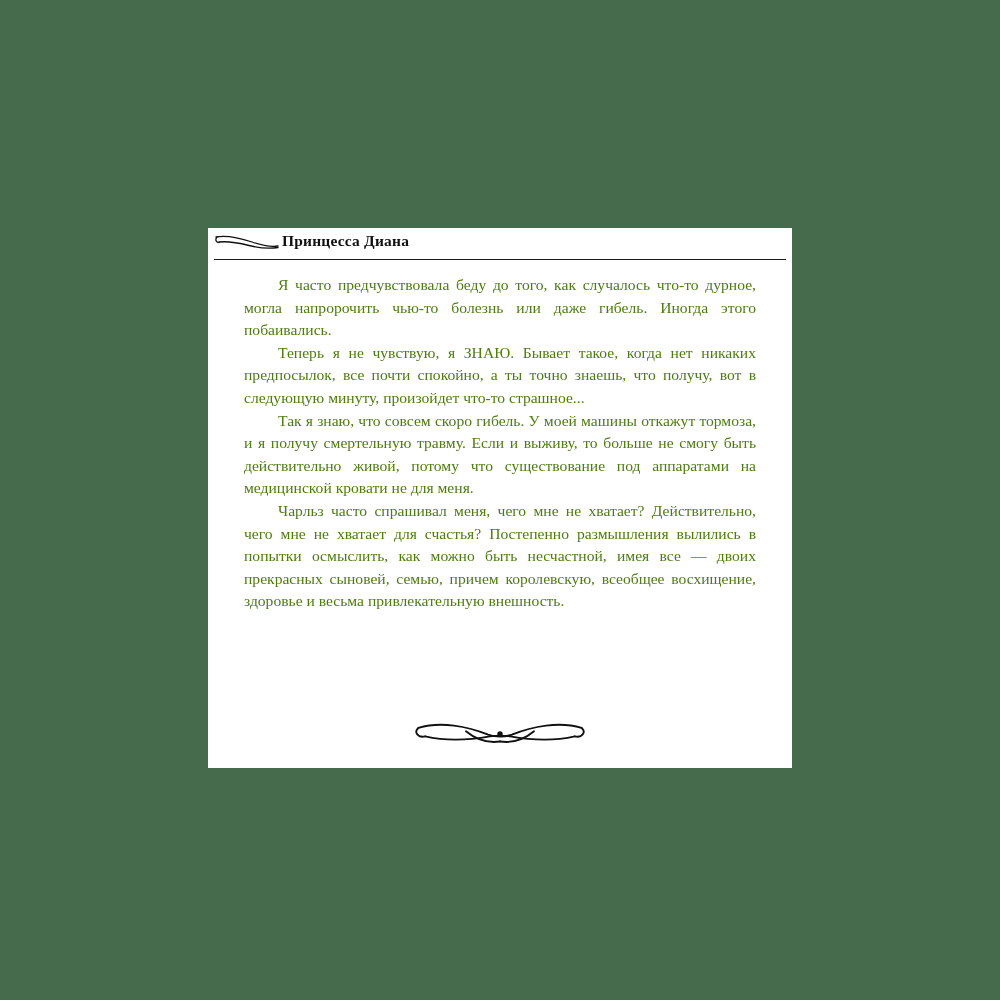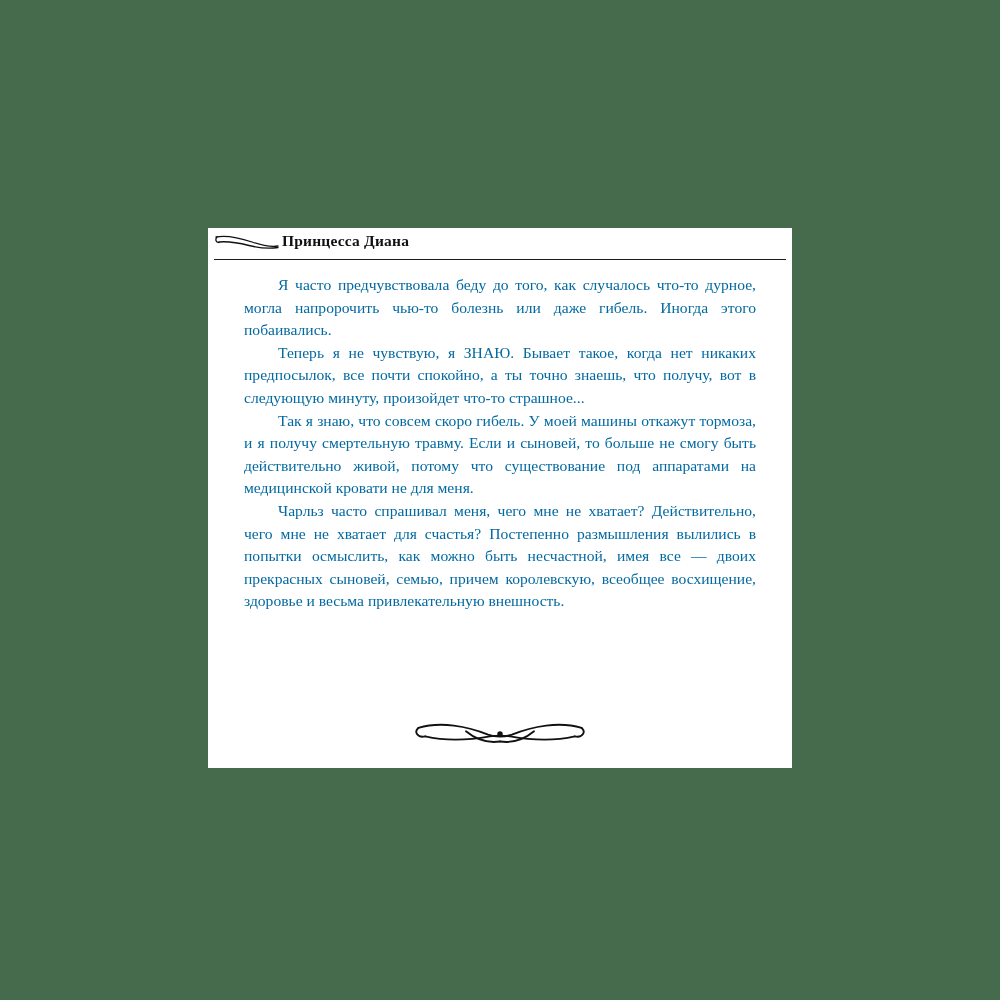--- a/index.html
+++ b/index.html
@@ -60,21 +60,21 @@
     top: 31px;
     border-bottom: 1px solid #1a1a1a;
   }
   .body-text {
     position: absolute;
     left: 36px;
     top: 46px;
     width: 512px;
     font-size: 15.6px;
     line-height: 22.6px;
-    color: #0369a1;
+    color: #4d7c0f;
     text-align: justify;
     text-justify: inter-word;
   }
   .body-text p {
     margin: 0;
     text-indent: 34px;
   }
   .footer-flourish {
     position: absolute;
     left: 50%;
@@ -98,21 +98,21 @@
           <path d="M6 10 C 2 14, 3 21, 10 21"></path>
         </g>
       </svg>
       <div class="header-title">Принцесса Диана</div>
     </div>
     <div class="header-rule"></div>
 
     <div class="body-text">
       <p>Я часто предчувствовала беду до того, как случалось что-то дурное, могла напророчить чью-то болезнь или даже гибель. Иногда этого побаивались.</p>
       <p>Теперь я не чувствую, я ЗНАЮ. Бывает такое, когда нет никаких предпосылок, все почти спокойно, а ты точно знаешь, что получу, вот в следующую минуту, произойдет что-то страшное...</p>
-      <p>Так я знаю, что совсем скоро гибель. У моей машины откажут тормоза, и я получу смертельную травму. Если и сыновей, то больше не смогу быть действительно живой, потому что существование под аппаратами на медицинской кровати не для меня.</p>
+      <p>Так я знаю, что совсем скоро гибель. У моей машины откажут тормоза, и я получу смертельную травму. Если и выживу, то больше не смогу быть действительно живой, потому что существование под аппаратами на медицинской кровати не для меня.</p>
       <p>Чарльз часто спрашивал меня, чего мне не хватает? Действительно, чего мне не хватает для счастья? Постепенно размышления вылились в попытки осмыслить, как можно быть несчастной, имея все — двоих прекрасных сыновей, семью, причем королевскую, всеобщее восхищение, здоровье и весьма привлекательную внешность.</p>
     </div>
 
     <svg class="footer-flourish" viewBox="0 0 200 40" aria-hidden="true">
       <g fill="none" stroke="#111111" stroke-width="2.2" stroke-linecap="round">
         <path d="M4 14 C 30 6, 62 12, 86 22 C 94 25, 106 25, 114 22 C 138 12, 170 6, 196 14"></path>
         <path d="M12 24 C 38 30, 66 28, 88 24 C 95 23, 105 23, 112 24 C 134 28, 162 30, 188 24"></path>
         <path d="M4 14 C -1 18, 2 26, 12 24"></path>
         <path d="M196 14 C 201 18, 198 26, 188 24"></path>
         <path d="M60 18 C 72 28, 86 32, 100 30"></path>

